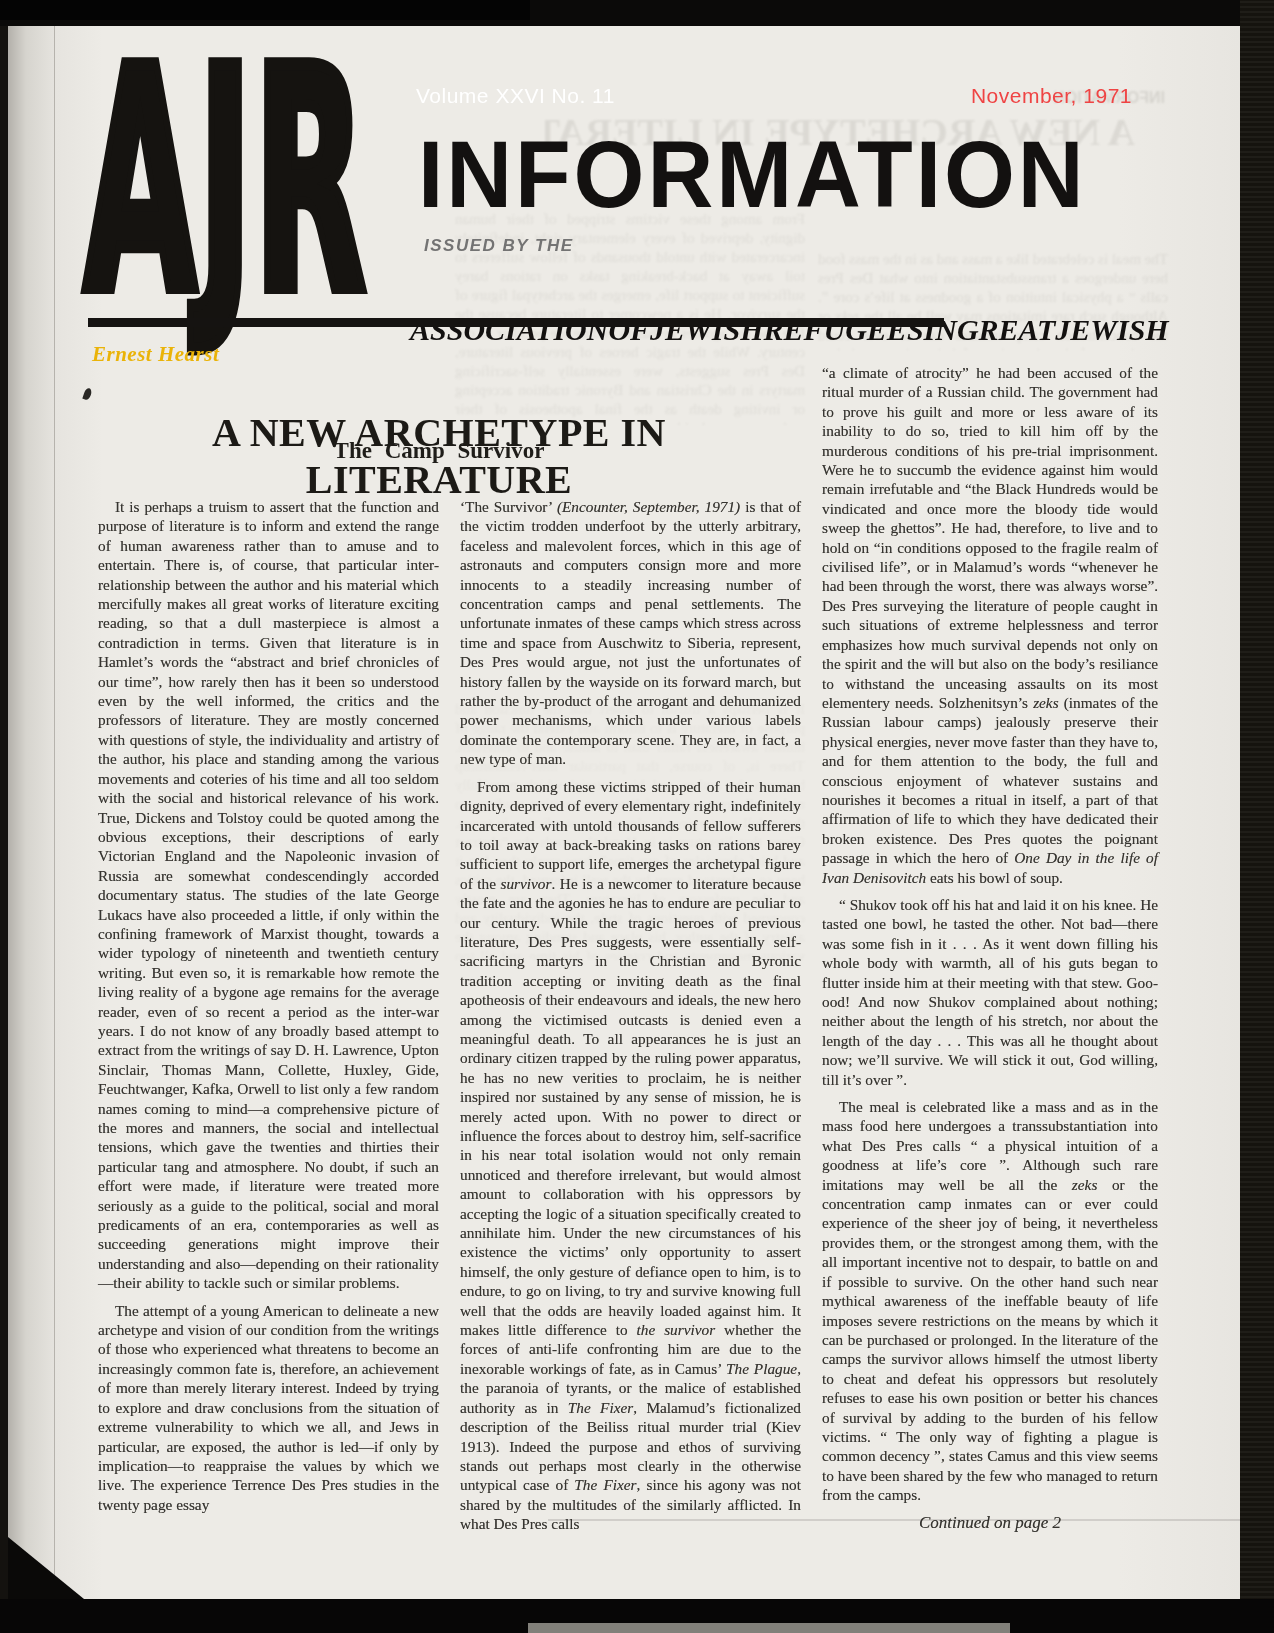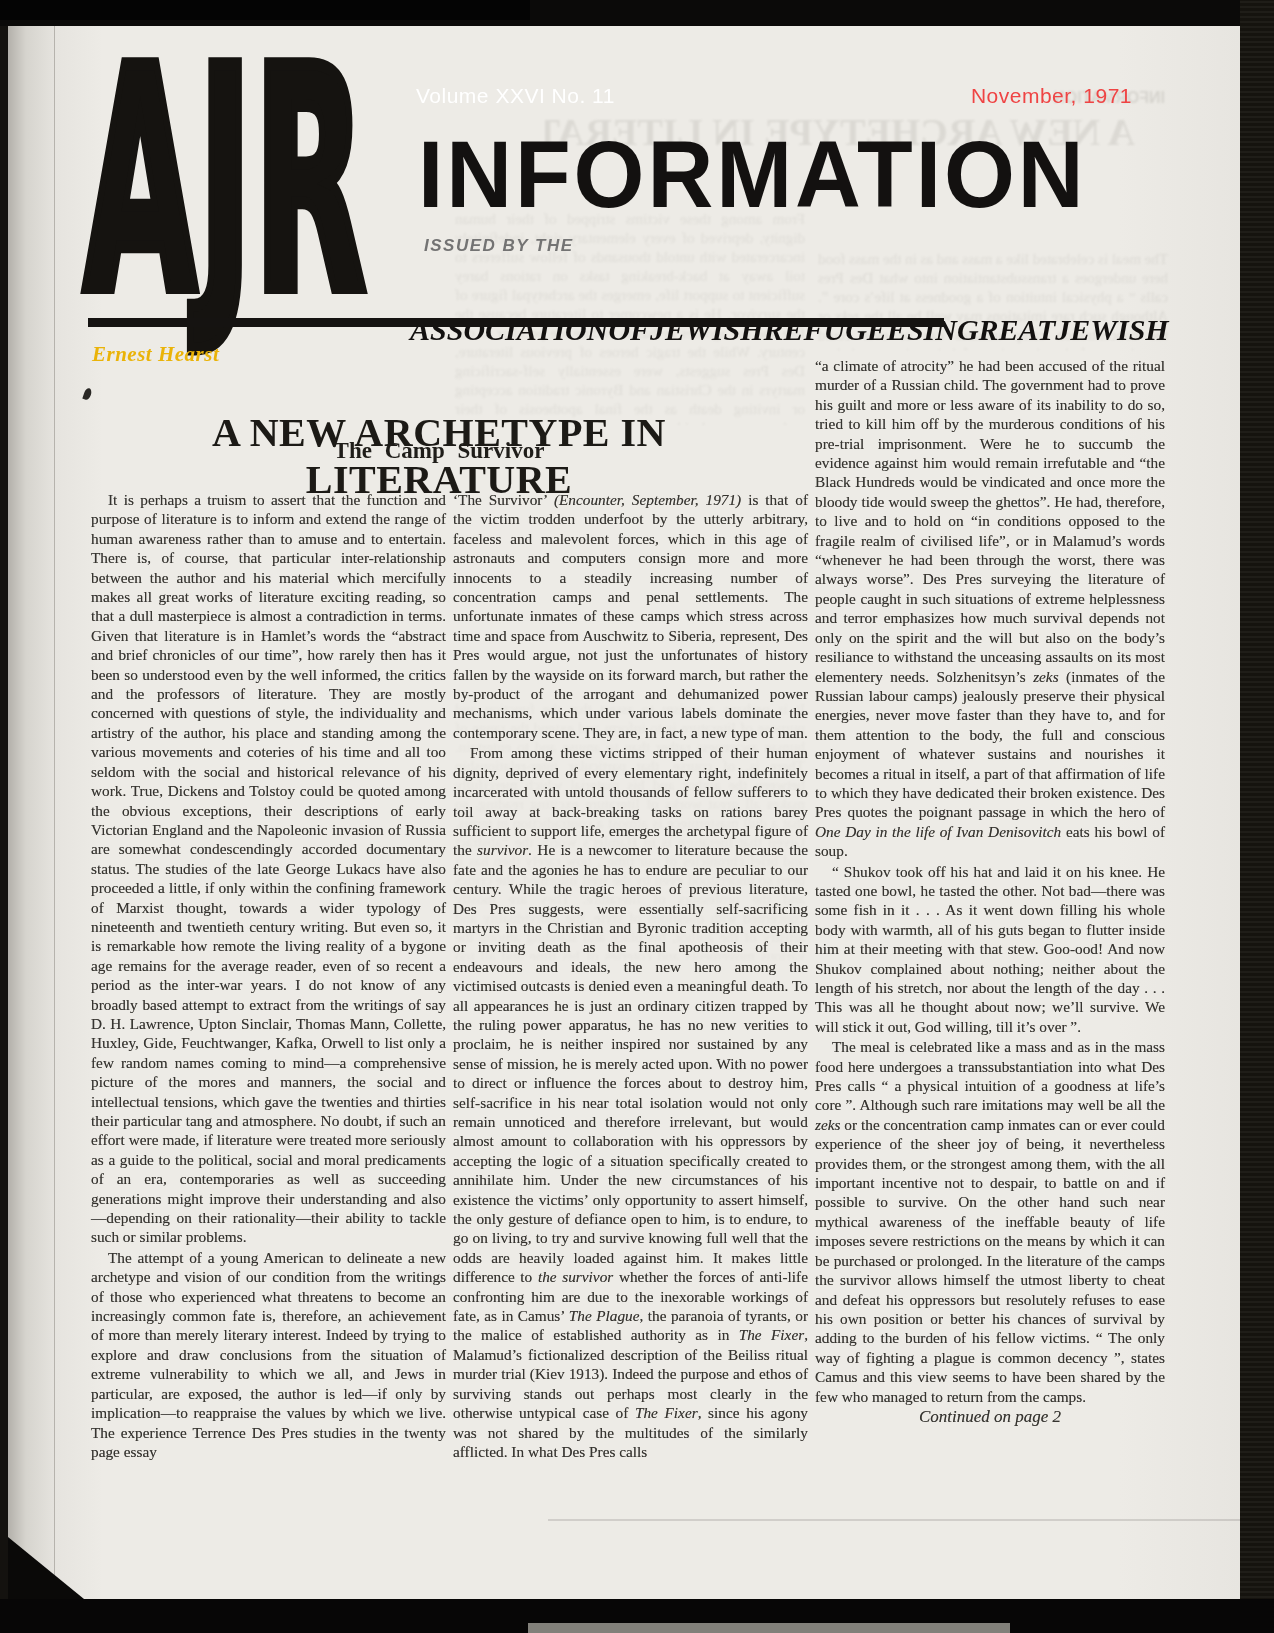--- a/index.html
+++ b/index.html
@@ -41,21 +41,21 @@
         font-size:21px;color:#eab308;letter-spacing:.5px;}
   .ink-mark{position:absolute;left:84px;top:388px;width:7px;height:12px;background:#2a2825;
         border-radius:60% 60% 60% 0;transform:rotate(18deg);}
   .headline{position:absolute;left:96px;top:376px;width:686px;text-align:center;
         font-weight:700;font-size:40px;color:#1c1a16;letter-spacing:.5px;margin-top:33px;}
   .subtitle{position:absolute;left:96px;top:438px;width:686px;text-align:center;
         font-weight:700;font-size:23px;color:#1f1d19;word-spacing:7px;}
   
   .col{position:absolute;font-size:15.3px;line-height:19.4px;text-align:justify;color:#363430;
         text-shadow:0 0 .4px rgba(54,52,48,.55);}
-  .col p{margin:1px;}
+  .col p{margin:8px;}
   .col p.indent{text-indent:17px;}
   .col1{left:90px;top:489px;width:357px;}
   .col2{left:452px;top:489px;width:357px;}
   .col3{left:814px;top:355px;width:352px;}
   .continued{text-align:center;font-style:italic;font-size:17px;margin-top:1px !important;}
   .faint-rule{position:absolute;left:548px;top:1519px;width:692px;height:2px;background:rgba(40,38,34,.14);}
   
   .ghost{position:absolute;transform:scaleX(-1);filter:blur(1.3px);color:#68655c;overflow:hidden;
         text-align:justify;font-size:15px;line-height:19px;pointer-events:none;}
   .ghost-headline{left:545px;top:112px;width:590px;font-weight:700;font-size:38px;line-height:40px;

